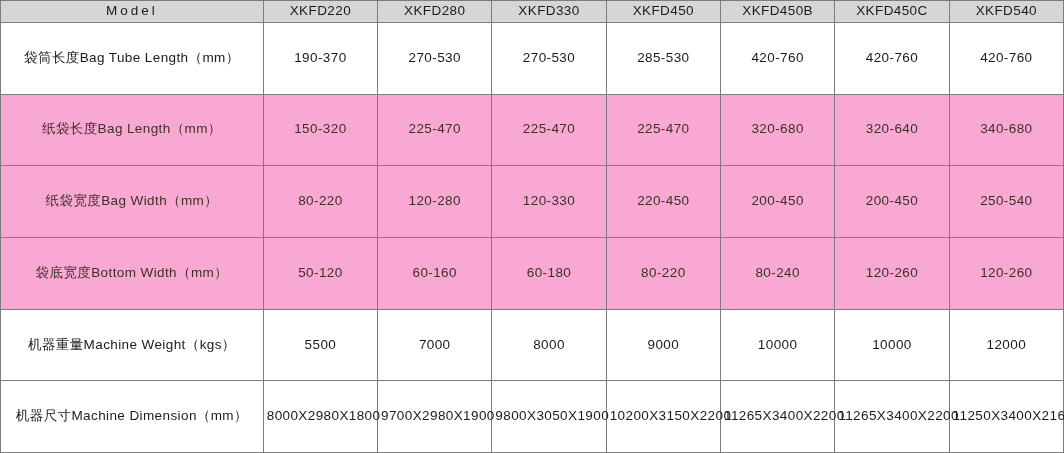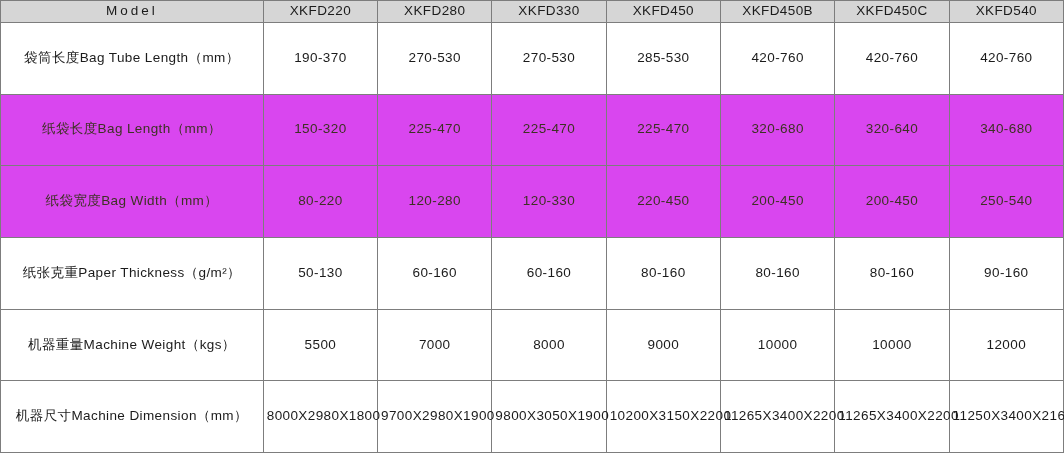--- a/index.html
+++ b/index.html
@@ -42,21 +42,21 @@
     text-align: center;
     font-size: 13.5px;
     padding-left: 6px;
     padding-right: 6px;
   }
   .row-plain td {
     background: #ffffff;
     margin-left: 48px;
   }
   .row-highlight td {
-    background: #d946ef;
+    background: #f9a8d4;
     color: #3d3223;
   }
   .row-highlight .label-cell {
     color: #3d3223;
   }
   col.label-col { width: 262px; }
   col.data-col { width: 114px; }
 </style>
 </head>
 <body>
@@ -108,29 +108,29 @@
     <tr class="row-highlight">
       <td class="label-cell">纸袋宽度Bag Width（mm）</td>
       <td>80-220</td>
       <td>120-280</td>
       <td>120-330</td>
       <td>220-450</td>
       <td>200-450</td>
       <td>200-450</td>
       <td>250-540</td>
     </tr>
-    <tr class="row-plain">
-      <td class="label-cell">纸张克重Paper Thickness（g/m²）</td>
-      <td>50-130</td>
+    <tr class="row-highlight">
+      <td class="label-cell">袋底宽度Bottom Width（mm）</td>
+      <td>50-120</td>
       <td>60-160</td>
-      <td>60-160</td>
-      <td>80-160</td>
-      <td>80-160</td>
-      <td>80-160</td>
-      <td>90-160</td>
+      <td>60-180</td>
+      <td>80-220</td>
+      <td>80-240</td>
+      <td>120-260</td>
+      <td>120-260</td>
     </tr>
     <tr class="row-plain">
       <td class="label-cell">机器重量Machine Weight（kgs）</td>
       <td>5500</td>
       <td>7000</td>
       <td>8000</td>
       <td>9000</td>
       <td>10000</td>
       <td>10000</td>
       <td>12000</td>

